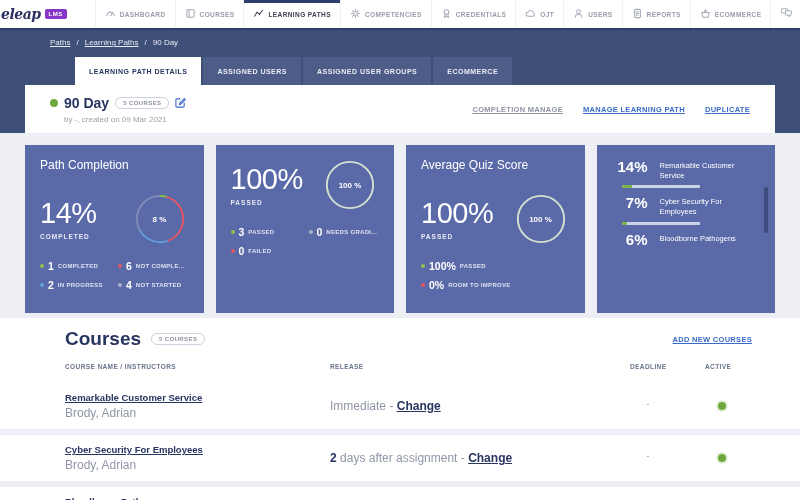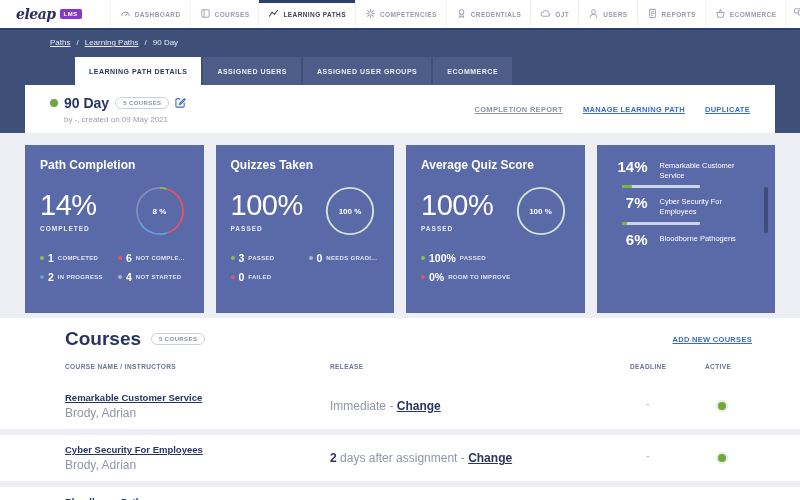--- a/index.html
+++ b/index.html
@@ -1,21 +1,21 @@
 <!DOCTYPE html>
 <html><head>
 <meta charset="utf-8">
 <style>
   *{margin:0;padding:0;box-sizing:border-box}
   html,body{width:800px;height:500px}
   body{font-family:"Liberation Sans",sans-serif;position:relative;background:#edeff4;overflow:hidden}
 
   
   .topbar{position:absolute;top:0;left:0;width:800px;height:30px;background:#fff;border-bottom:2px solid #2c3e6b;display:flex;align-items:stretch;z-index:6}
-  .logo-wrap{display:flex;align-items:center;gap:4px;padding:0 12px 0 16px}
+  .logo-wrap{display:flex;align-items:center;gap:4px;padding:0 12px 0 1px}
   .logo-text{font-family:"DejaVu Serif",serif;font-style:italic;font-weight:bold;font-size:14px;color:#2b2e5e;letter-spacing:-.5px}
   .logo-badge{background:#8637c9;color:#fff;font-size:6px;font-weight:bold;padding:2px 4px;border-radius:2px;letter-spacing:.5px}
   .nav{display:flex;align-items:stretch;margin-left:16px}
   .nav-item{display:flex;align-items:center;gap:4px;padding:0 9px;font-size:6.5px;font-weight:bold;letter-spacing:.4px;color:#989cab;border-left:1px solid #f1f1f4;cursor:pointer;position:relative;white-space:nowrap}
   .nav-item:last-child{border-right:1px solid #f1f1f4}
   .nav-item svg{width:11px;height:11px;stroke:#a7abb9;fill:none;stroke-width:1.1;stroke-linecap:round;stroke-linejoin:round}
   .nav-item.active{color:#3d4254}
   .nav-item.active::before{content:"";position:absolute;top:0;left:0;right:0;height:3px;background:#2c3e6b}
   .nav-item.active svg{stroke:#3d4254}
   .topbar-right{margin-left:auto;display:flex;align-items:center}
@@ -42,21 +42,21 @@
   .subtitle{font-size:8px;color:#9a9eab;margin-left:14px}
   .panel-actions{margin-left:auto;display:flex;gap:20px}
   .action-link{font-size:7.5px;font-weight:bold;letter-spacing:.3px;text-decoration:underline;cursor:pointer;white-space:nowrap}
   .action-gray{color:#8f94a3}
   .action-blue{color:#3a6bc7}
 
   
   .graybg{position:absolute;top:133px;left:0;width:800px;height:185px;background:#edeff4}
   .cards{position:absolute;top:145px;left:25px;width:750px;height:168px;display:flex;gap:12px;z-index:2}
   .card{flex:1;background:#5a69a8;color:#fff;padding:13px 15px;position:relative}
-  .card-title{font-size:12px;font-weight:700;margin-bottom:12px}
+  .card-title{font-size:12px;font-weight:400;margin-bottom:20px}
   .value-row{display:flex;justify-content:space-between;align-items:center}
   .big-val{font-size:29px;font-weight:400;line-height:1;letter-spacing:-.5px}
   .val-label{font-size:6.5px;letter-spacing:1px;margin-top:5px;color:#e8ebf5;font-weight:bold}
   .donut{position:relative;width:54px;height:54px;flex-shrink:0;margin-right:2px}
   .donut svg{position:absolute;inset:0}
   .donut-text{position:absolute;inset:0;display:flex;align-items:center;justify-content:center;font-size:8px;font-weight:600}
   .legend{margin-top:14px;display:grid;grid-template-columns:1.05fr 1fr;gap:7px 4px}
   .legend.single{grid-template-columns:1fr}
   .leg-item{display:flex;align-items:center;gap:4px;white-space:nowrap}
   .leg-dot{width:4px;height:4px;border-radius:50%;flex-shrink:0}
@@ -194,24 +194,24 @@
       <span class="status-dot"></span>
       <span class="path-title">90 Day</span>
       <span class="pill">5 COURSES</span>
       <span class="edit-btn">
         <span><svg viewBox="0 0 12 12">
               <path d="M10 6.5V10a1 1 0 0 1-1 1H2a1 1 0 0 1-1-1V3a1 1 0 0 1 1-1h3.5"></path>
               <path d="M5 7 10.2 1.8l1 1L6 8l-1.4.4z"></path>
             </svg></span>
       </span>
     </div>
-    <div class="subtitle">by -, created on 09 May 2021</div>
+    <div class="subtitle">by -, created on 09 Mar 2021</div>
   </div>
   <div class="panel-actions">
-    <span class="action-link action-gray">COMPLETION REPORT</span>
+    <span class="action-link action-gray">COMPLETION MANAGE</span>
     <span class="action-link action-blue">MANAGE LEARNING PATH</span>
     <span class="action-link action-blue">DUPLICATE</span>
   </div>
 </div>
 
 <div class="graybg"></div>
 
 <div class="cards">
 
   <div class="card">
@@ -251,21 +251,20 @@
         </div>
       <div class="leg-item">
           <span class="leg-dot lgr"></span>
           <span class="leg-val">4</span>
           <span class="leg-label">NOT STARTED</span>
         </div>
     </div>
   </div>
 
   <div class="card">
-    <div class="card-title">Quizzes Taken</div>
     <div class="value-row">
       <div>
         <div class="big-val">100%</div>
         <div class="val-label">PASSED</div>
       </div>
       <div class="donut">
         <svg viewBox="0 0 56 56">
             <circle cx="28" cy="28" r="24" fill="none" stroke="#d3e2cf" stroke-width="2"></circle>
           </svg>
         <span class="donut-text">100 %</span>

